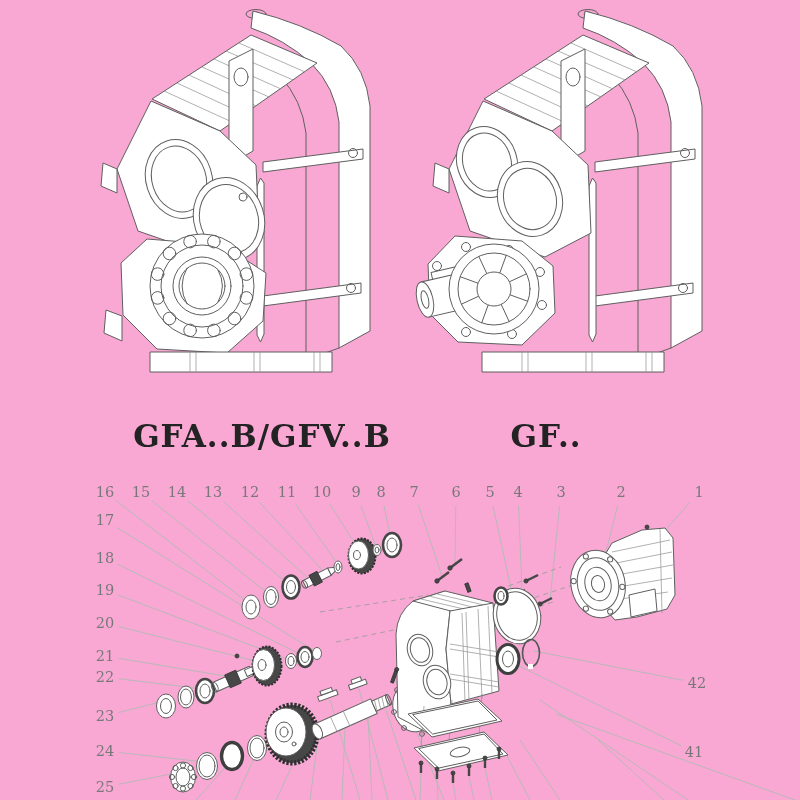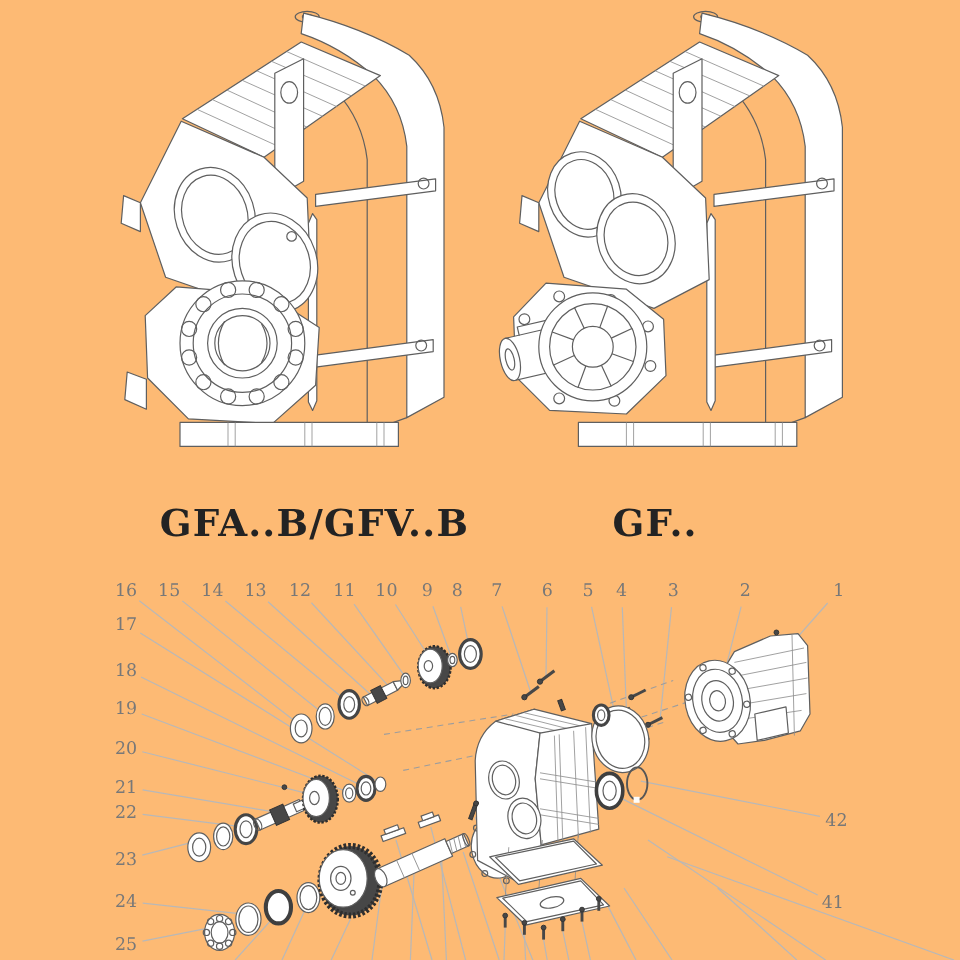--- a/index.html
+++ b/index.html
@@ -1,16 +1,16 @@
 <!DOCTYPE html>
 <html><head>
 <meta charset="utf-8">
 <style>
   html,body{margin:0;padding:0;background:#ffffff;}
-  .page{position:relative;width:800px;height:800px;background:#fdba74;overflow:hidden;
+  .page{position:relative;width:800px;height:800px;background:#f9a8d4;overflow:hidden;
         font-family:"DejaVu Serif", serif;}
   svg{position:absolute;left:0;top:0;}
   .ln  {fill:none;stroke:#5f5f5f;stroke-width:1;stroke-linejoin:round;stroke-linecap:round;}
   .lnf {fill:#ffffff;stroke:#5f5f5f;stroke-width:1;stroke-linejoin:round;}
   .thin{fill:none;stroke:#8f8f8f;stroke-width:.7;}
   .dark{fill:#474747;stroke:#333333;stroke-width:.8;}
   .thick{fill:#ffffff;stroke:#454545;stroke-width:2.6;}
   .leader{stroke:#b8b8b8;stroke-width:1;fill:none;}
   .dash{stroke:#9d9d9d;stroke-width:.9;stroke-dasharray:5 4;fill:none;}
   .num{font:14.5px "DejaVu Serif", serif;fill:#787878;}

